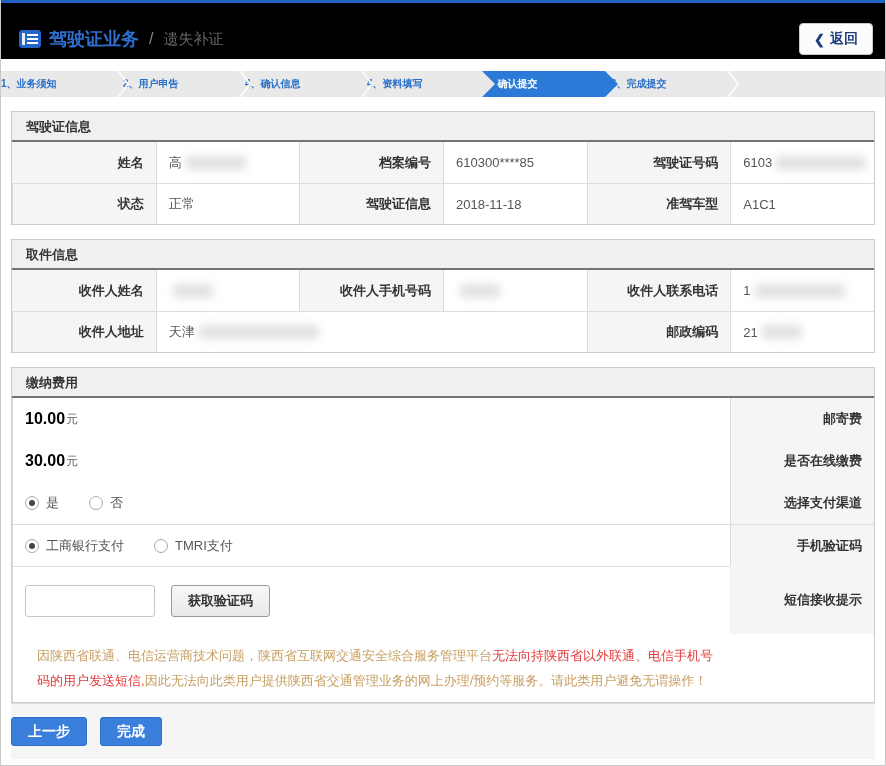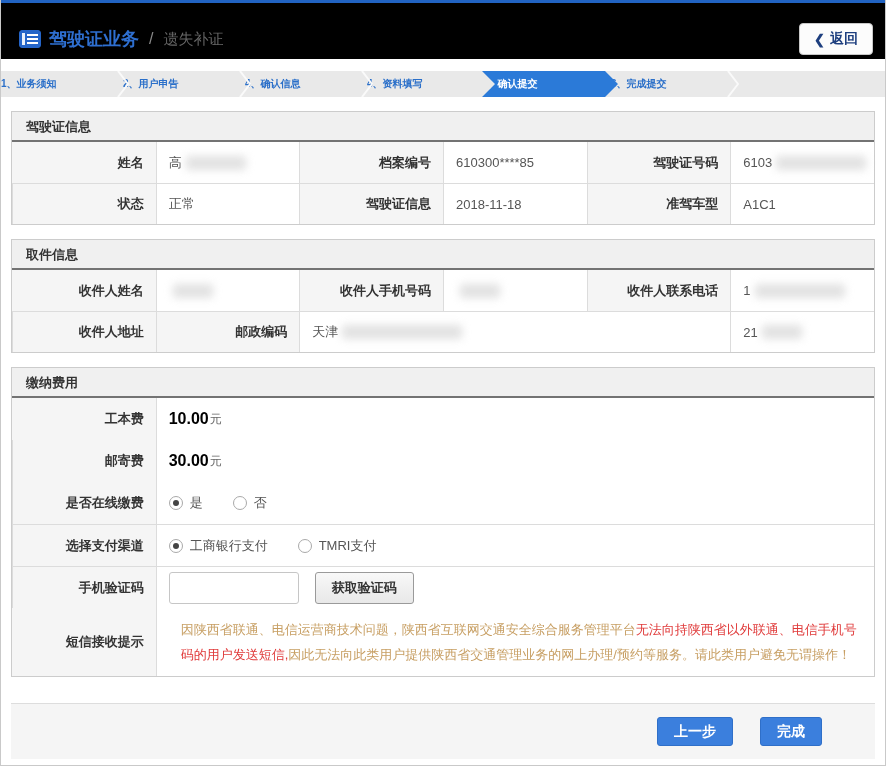--- a/index.html
+++ b/index.html
@@ -52,21 +52,21 @@
   .radio.sel .rdot::after { content:""; position:absolute; left:3px; top:3px; width:6px; height:6px; border-radius:50%; background:#444; }
   .radio .rlbl { color:#555; font-size:13px; }
   .code-input { width:130px; height:32px; border:1px solid #c6c6c6; border-radius:3px; padding:0 8px; font-size:13px; color:#333; outline:none; }
   .code-btn { height:32px; margin-left:16px; padding:0 16px; background:linear-gradient(#f8f8f8,#e8e8e8); border:1px solid #9a9a9a; border-radius:3px; font-size:13px; font-weight:bold; color:#333; cursor:pointer; }
   .notice-row .cell { min-height:68px; }
   .notice-text { line-height:25px; padding:8px 14px 8px 12px; font-size:13px; display:block; align-self:center; }
   .n-brown { color:#c79e62; }
   .n-red { color:#e03a3a; }
 
   
-  .footer { position:absolute; left:10px; right:10px; bottom:6px; height:56px; background:#f5f5f5; border-top:1px solid #ddd; display:flex; align-items:center; justify-content:flex-end; padding-right:53px; gap:27px; }
+  .footer { position:absolute; left:10px; right:10px; bottom:6px; height:56px; background:#f5f5f5; border-top:1px solid #ddd; display:flex; align-items:center; padding-right:53px; gap:13px; }
   .btn-blue { height:29px; padding:0 16px; background:#3b7fdd; border:1px solid #2f6fc8; border-radius:3px; color:#fff; font-size:14px; font-weight:bold; cursor:pointer; }
 </style>
 </head>
 <body>
 
 <div class="page">
   <div class="topline"></div>
 
   <div class="hdr">
     <div class="hdr-left">
@@ -172,36 +172,35 @@
             <span></span>
             <span class="blur b40"></span>
           </div>
         <div class="cell lab">收件人联系电话</div>
         <div class="cell val">
             <span>1</span>
             <span class="blur b90"></span>
           </div>
 
         <div class="cell lab">收件人地址</div>
-        <div class="cell lab">邮政编码</div>
         <div class="cell val span3">
             <span>天津</span>
             <span class="blur b120"></span>
           </div>
+        <div class="cell lab">邮政编码</div>
         <div class="cell val">
             <span>21</span>
             <span class="blur b40"></span>
           </div>
       </div>
     </div>
 
     <div class="section pay">
       <div class="sec-hd">缴纳费用</div>
       <div class="grid">
-        <div class="cell lab">工本费</div>
         <div class="cell val span5">
             <span class="fee">10.00</span>
             <span class="unit">元</span>
           </div>
 
         <div class="cell lab">邮寄费</div>
         <div class="cell val span5">
             <span class="fee">30.00</span>
             <span class="unit">元</span>
           </div>

